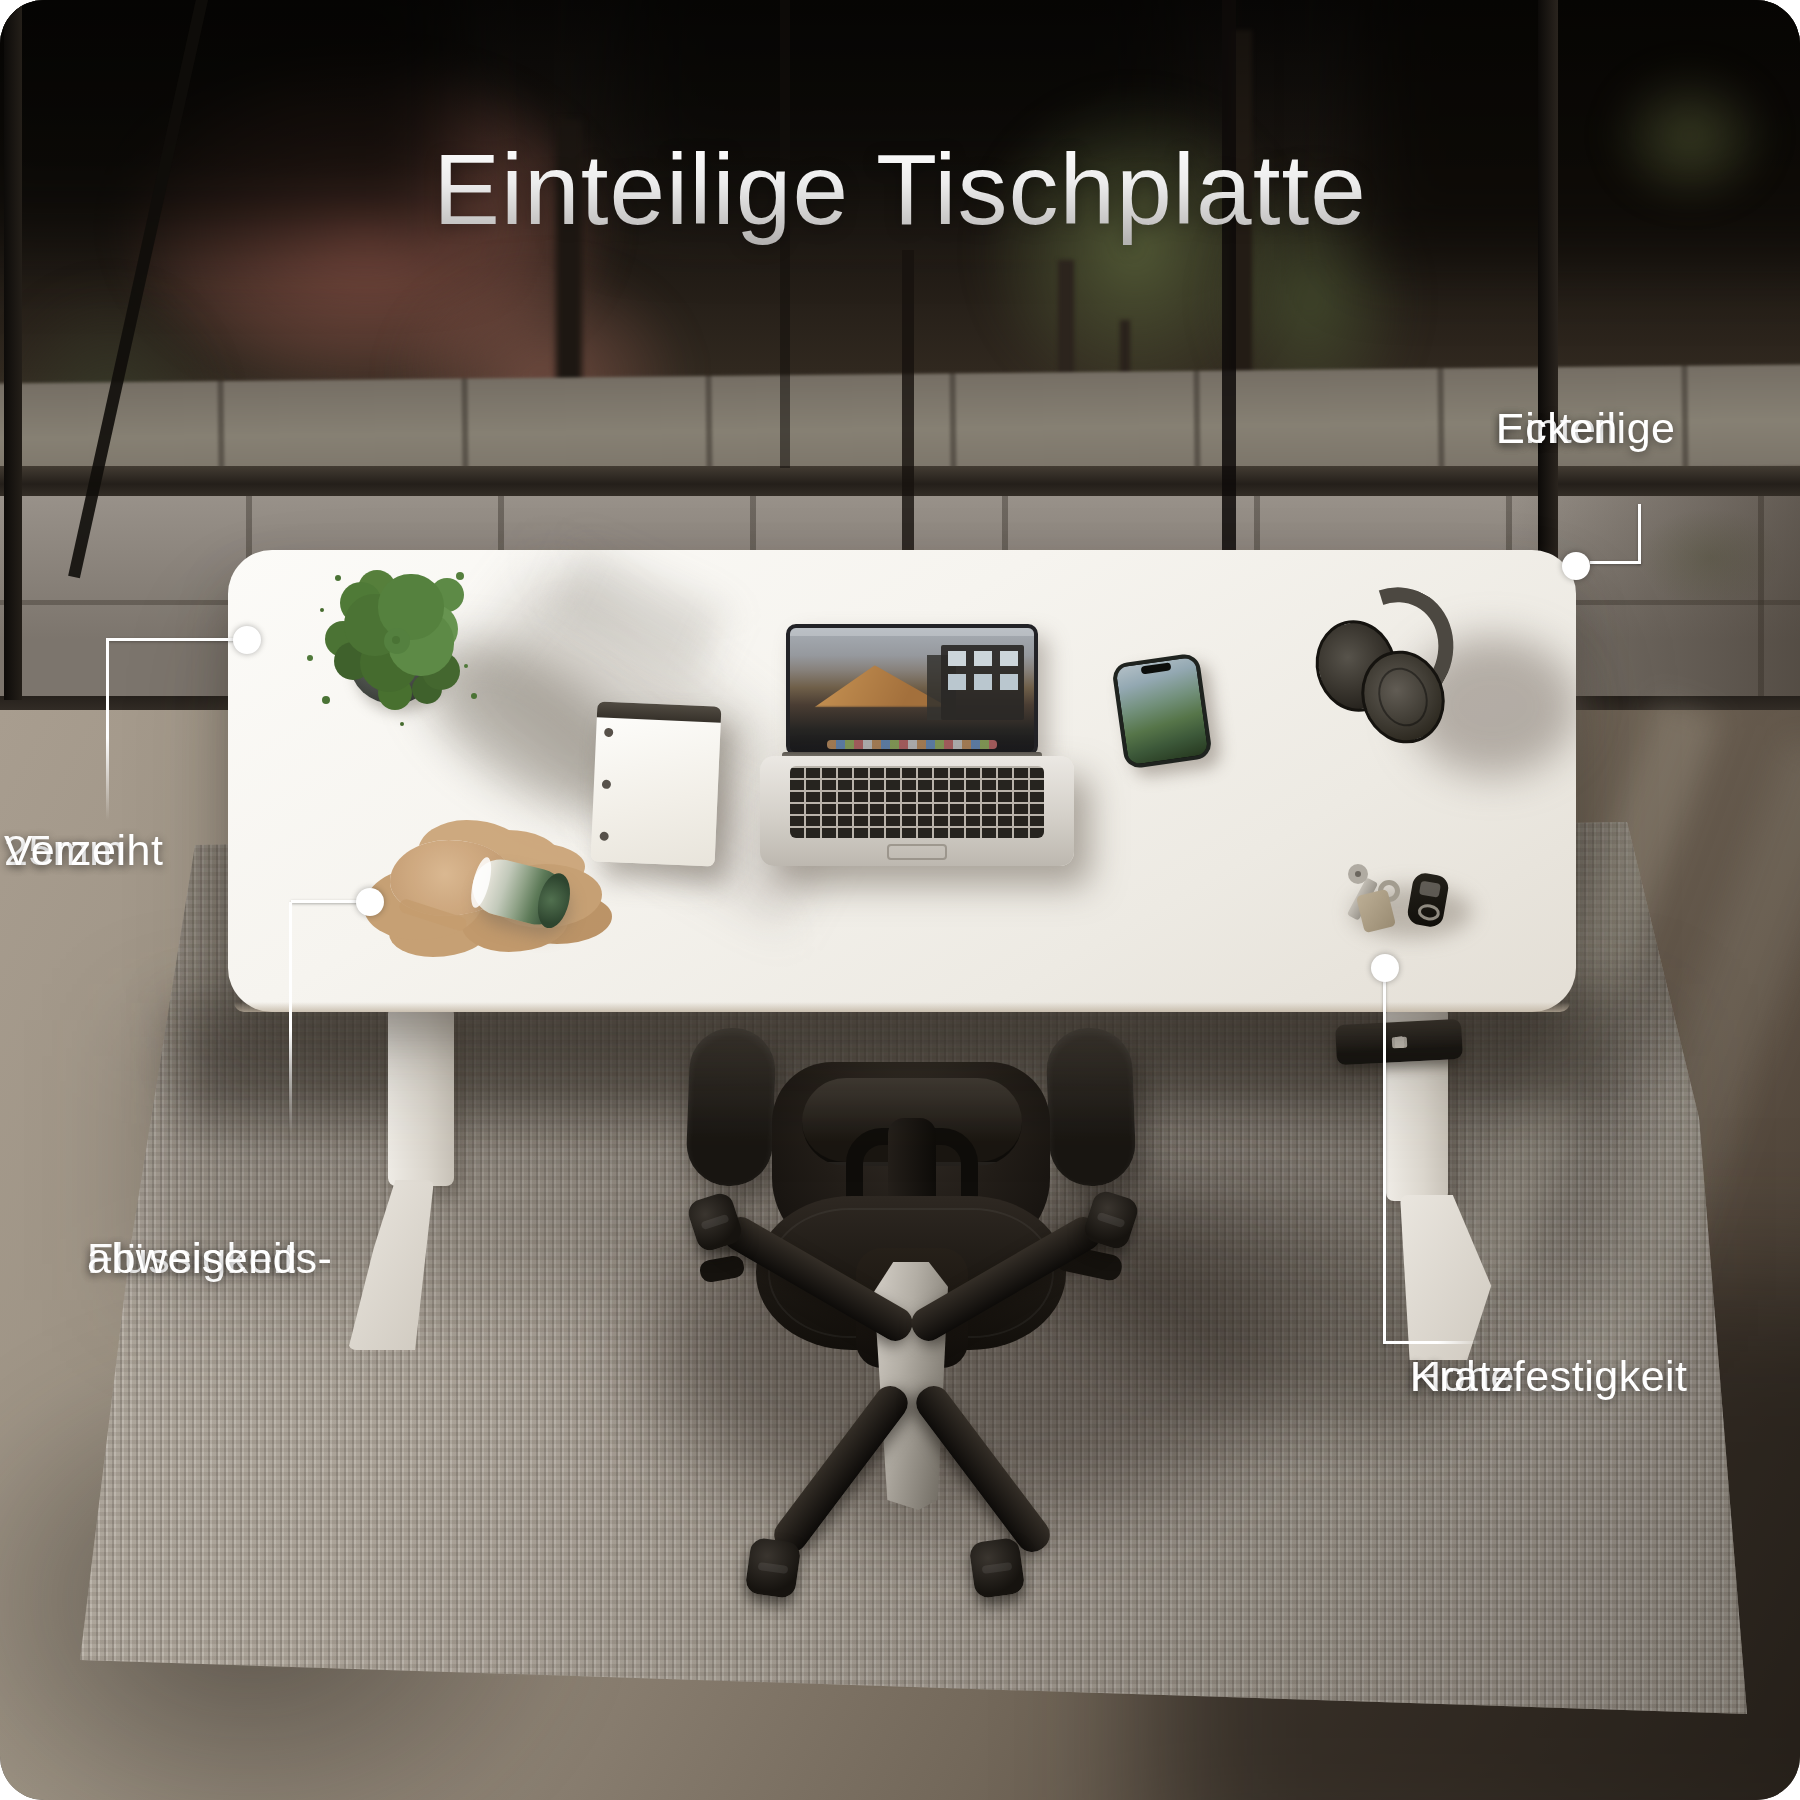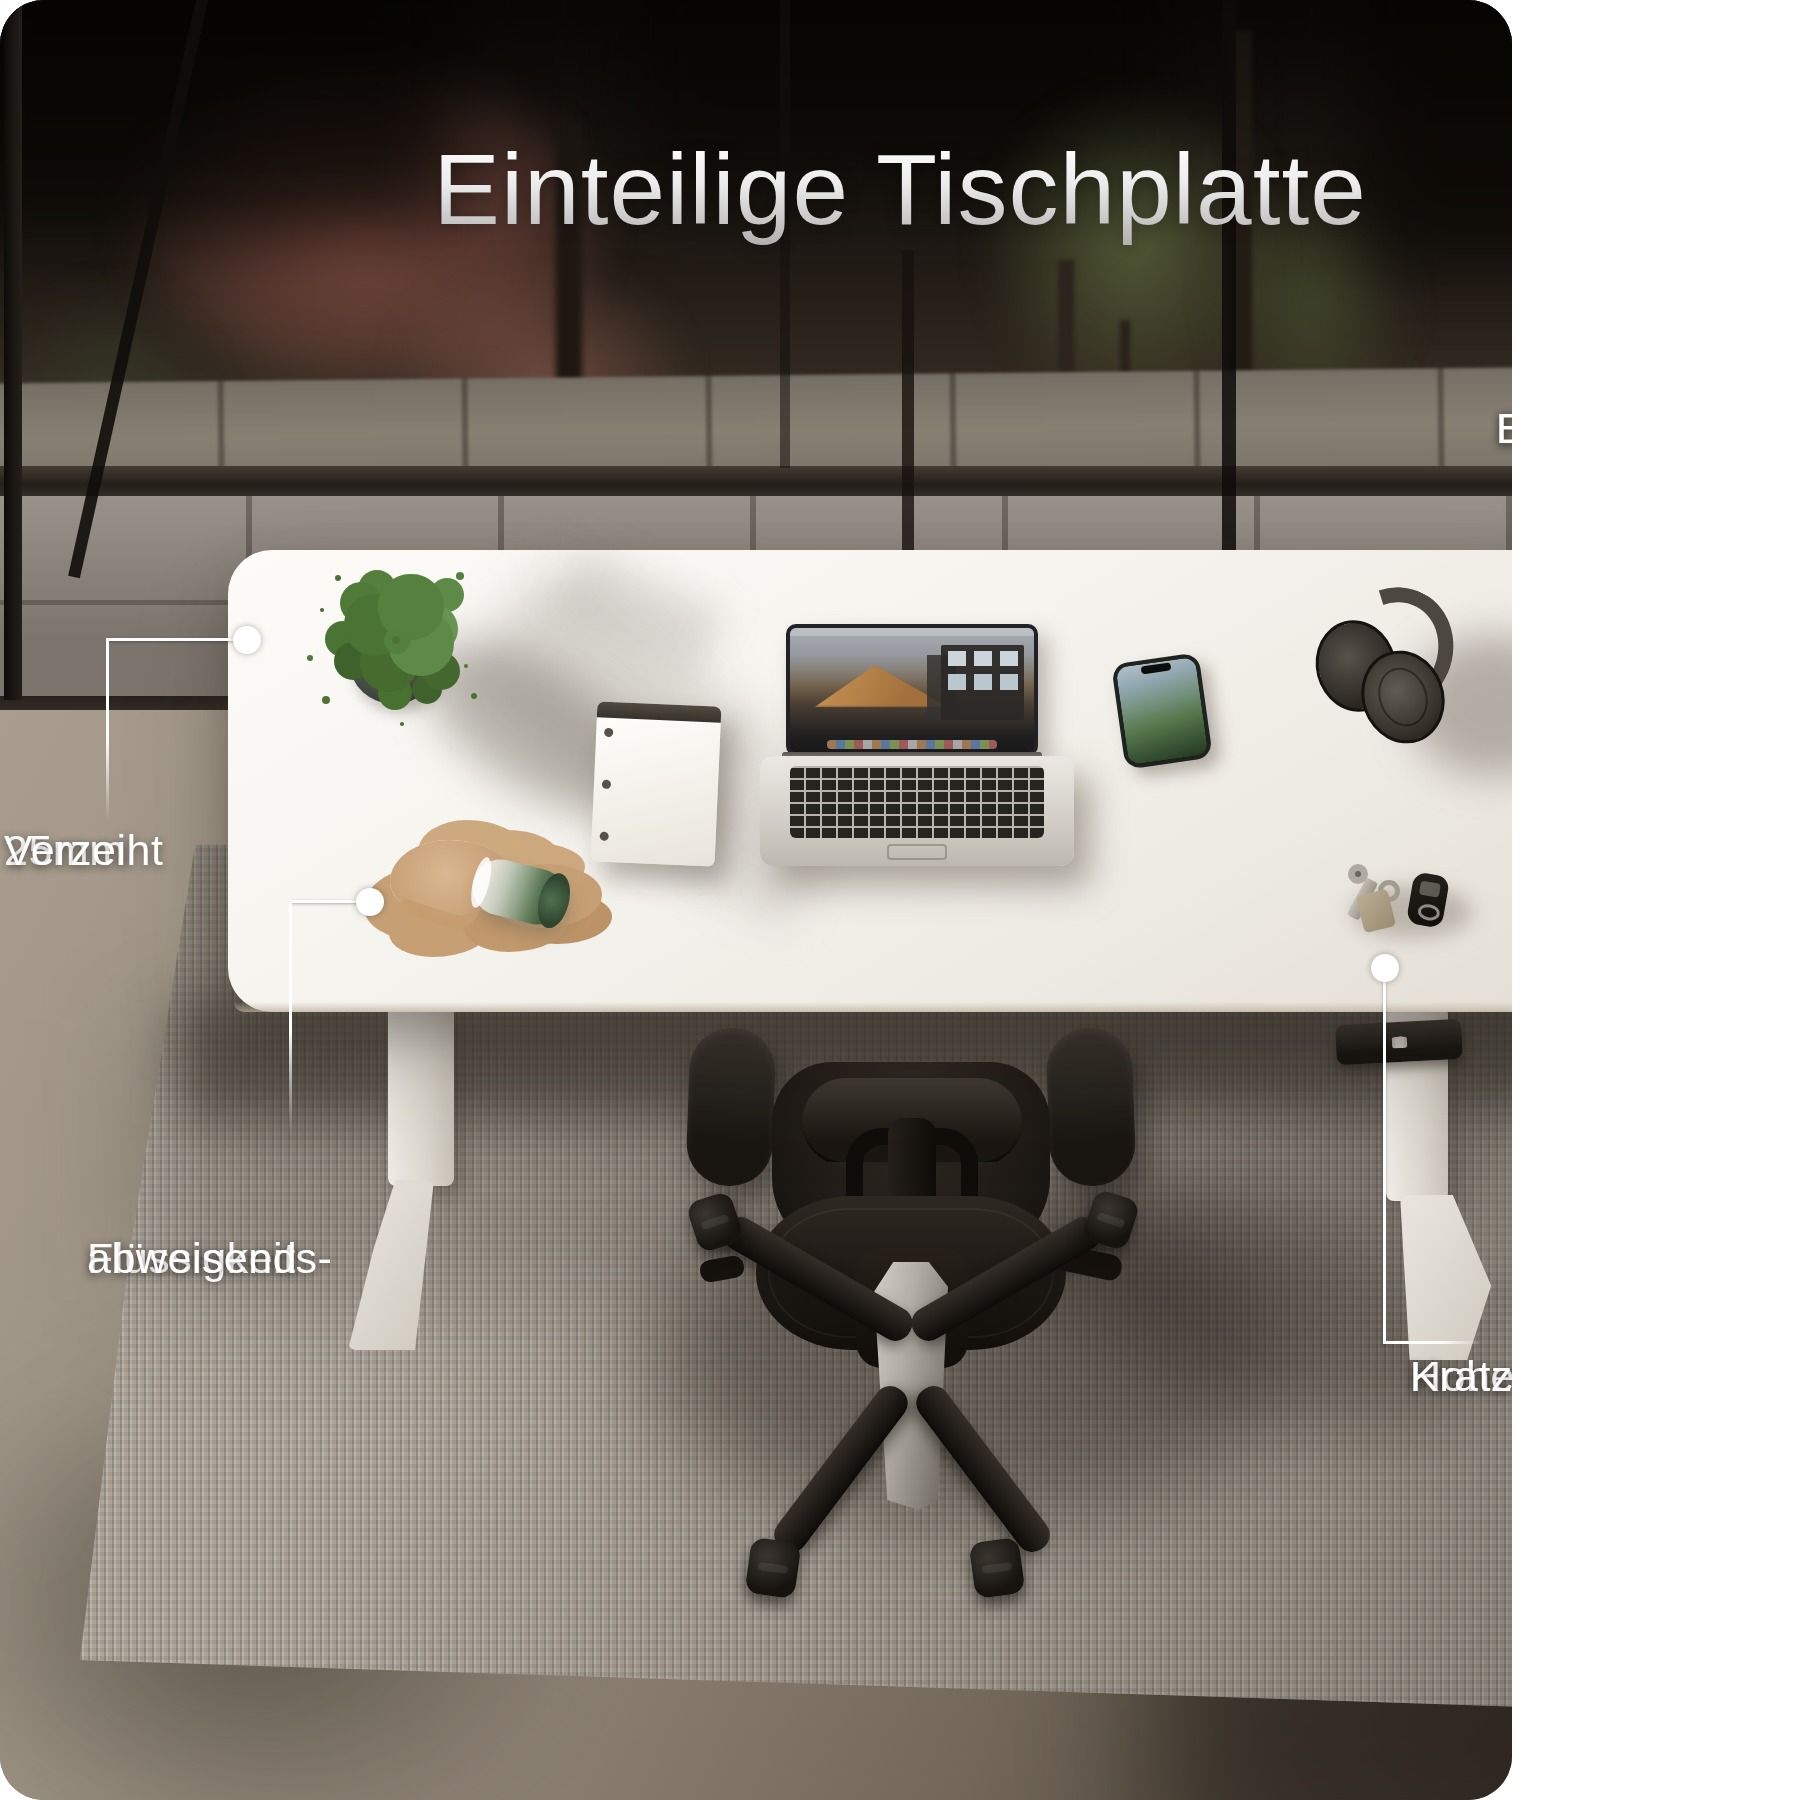--- a/index.html
+++ b/index.html
@@ -1,17 +1,17 @@
 <!DOCTYPE html>
 <html><head>
 <meta charset="utf-8">
 <style>
   html,body{margin:0;padding:0;background:#ffffff;}
   body{font-family:"Liberation Sans", sans-serif;}
-  #canvas{position:relative;width:1512px;height:1800px;border-radius:44px;overflow:hidden;background:#55504a;}
+  #canvas{position:relative;width:1800px;height:1800px;border-radius:44px;overflow:hidden;background:#55504a;}
   #canvas *{position:absolute;box-sizing:border-box;}
 
   
   .outdoor{left:0;top:0;width:1800px;height:712px;overflow:hidden;}
   .sky{inset:0;background:linear-gradient(180deg,#0e0c0a 0%,#181410 18%,#221c16 38%,#30281f 52%,#4a4136 66%,#6a6155 78%,#7a7164 88%,#6f665a 100%);}
   .red-tree{left:40px;top:0;width:680px;height:540px;background:radial-gradient(closest-side at 48% 42%,rgba(150,90,78,.9),rgba(150,90,78,.35) 55%,transparent 78%);filter:blur(14px);}
   .red-tree2{left:330px;top:210px;width:420px;height:330px;background:radial-gradient(closest-side,rgba(163,103,90,.55),transparent 72%);filter:blur(16px);}
   .dark-tl{left:-60px;top:-60px;width:520px;height:300px;background:rgba(8,6,4,.8);filter:blur(40px);}
   .dark-tm{left:620px;top:-80px;width:560px;height:280px;background:rgba(10,8,6,.75);filter:blur(44px);}
   .green-tree{left:920px;top:30px;width:430px;height:440px;background:radial-gradient(closest-side,rgba(94,104,62,.8),transparent 74%);filter:blur(14px);}

